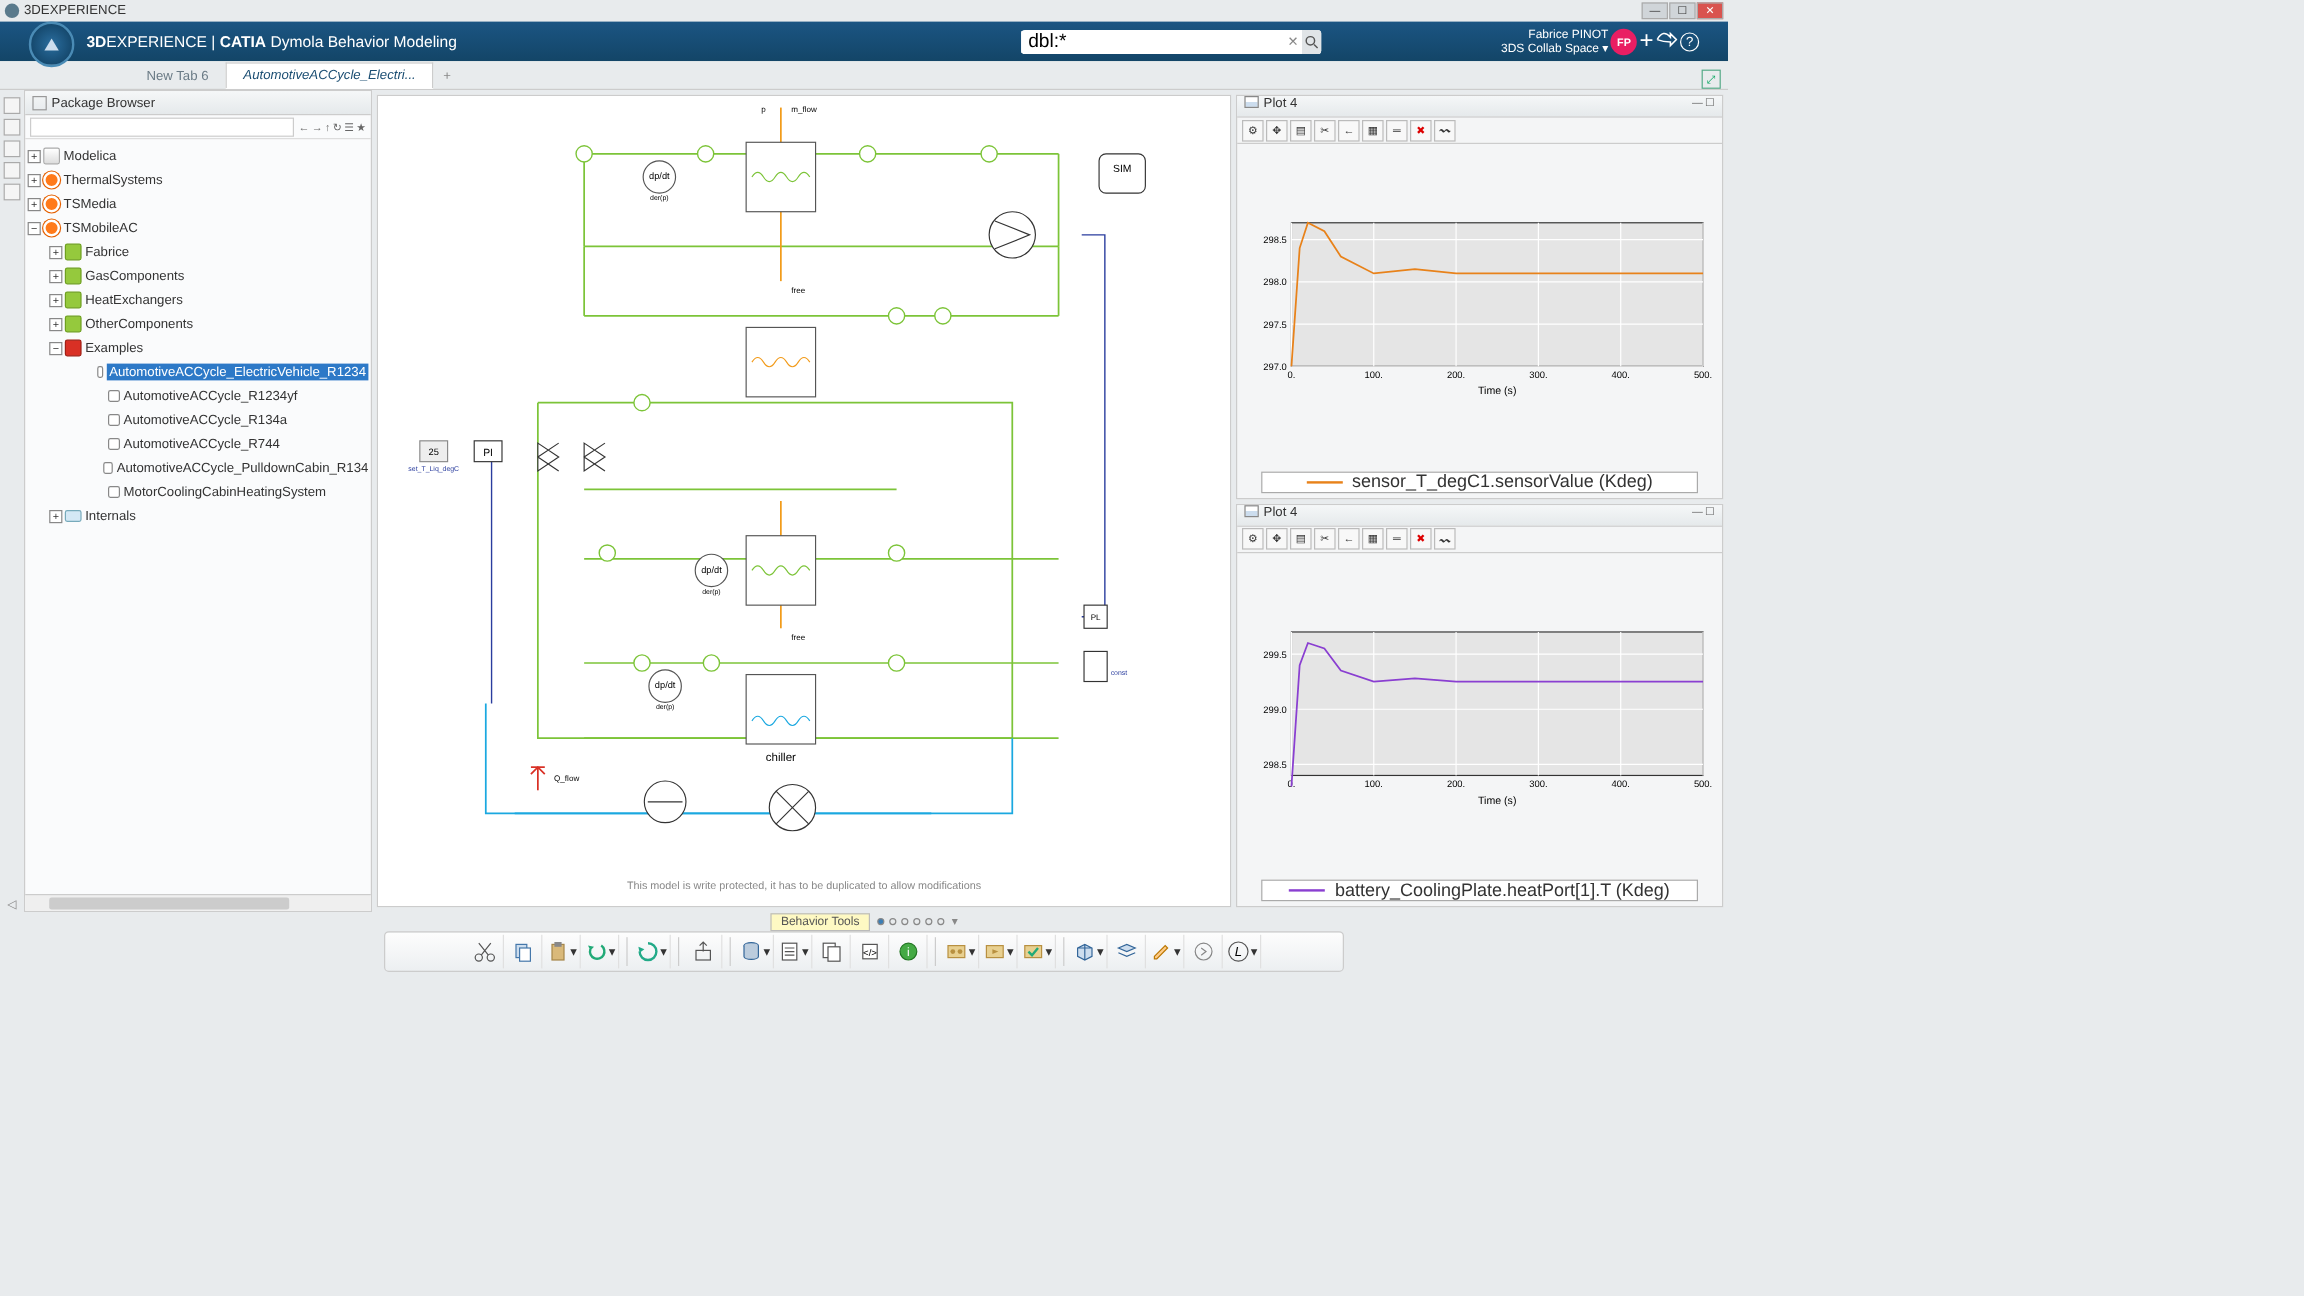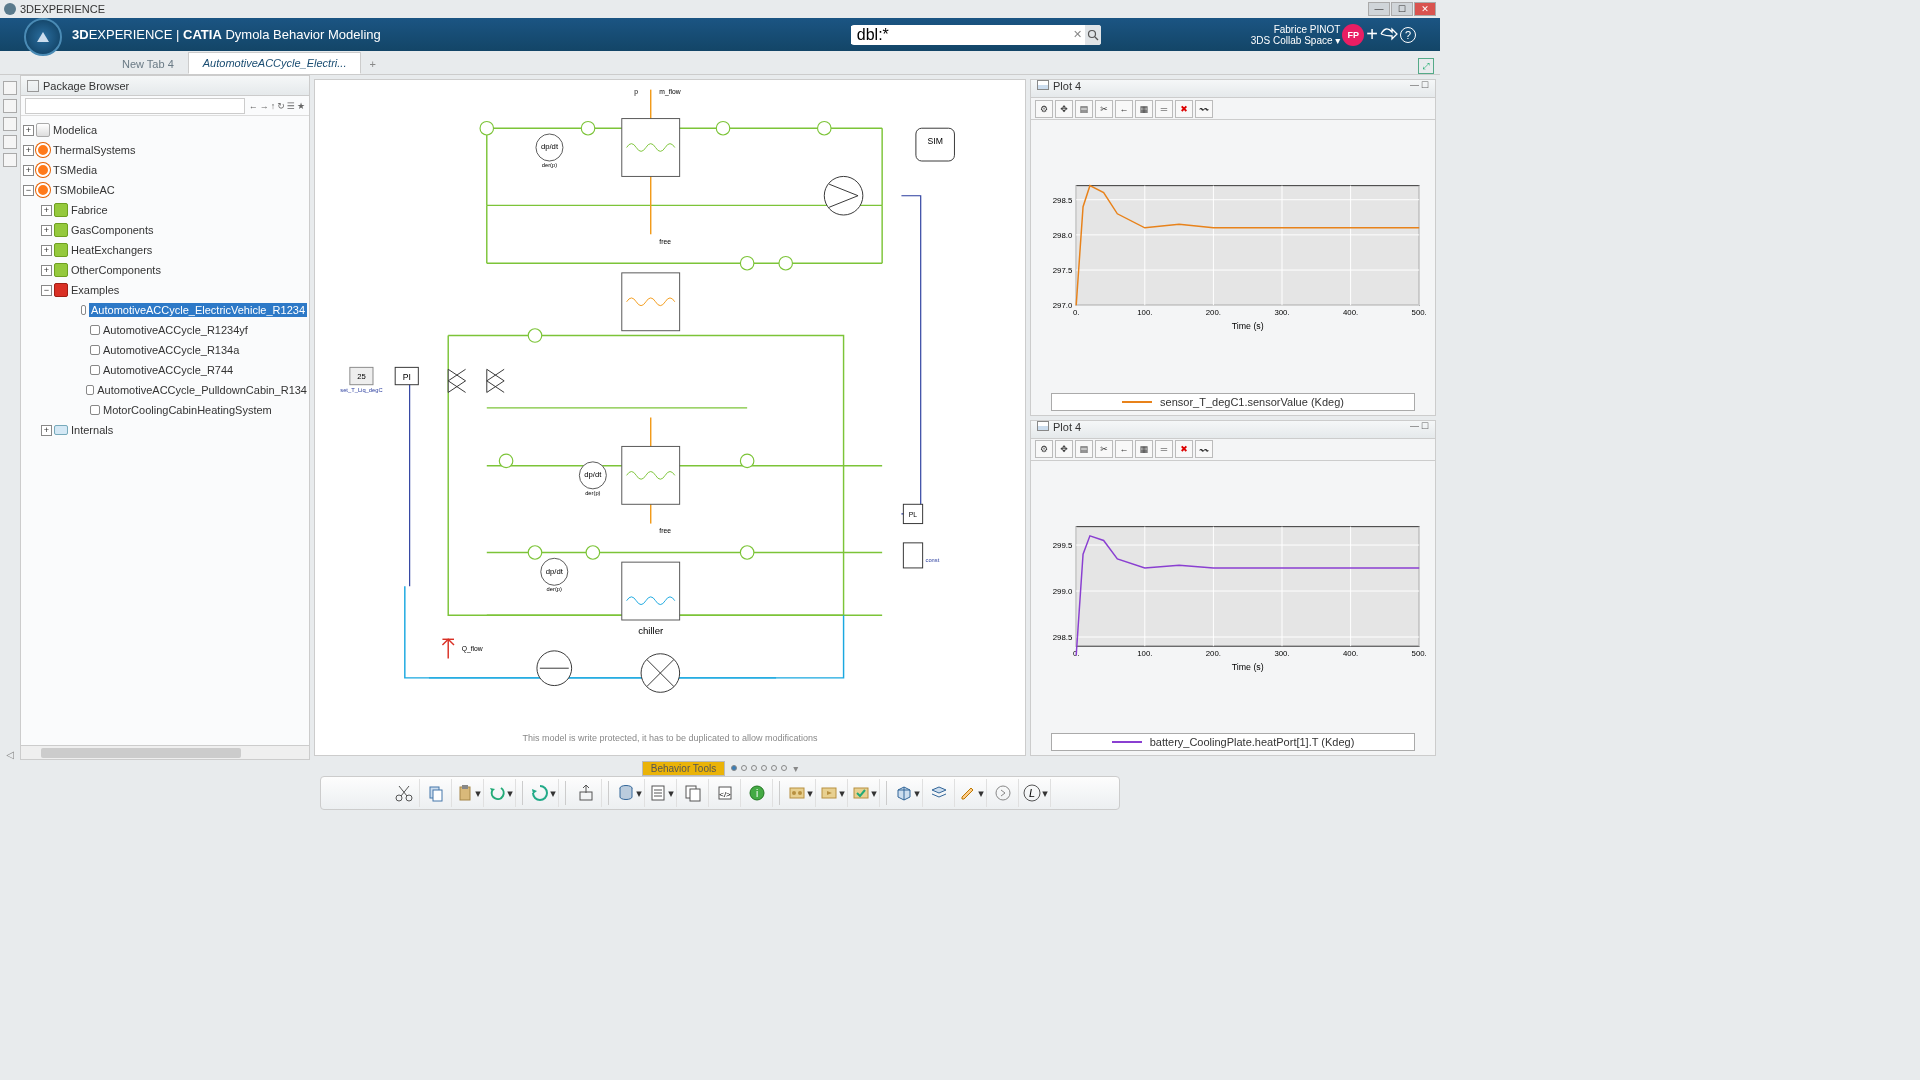--- a/index.html
+++ b/index.html
@@ -53,21 +53,21 @@
 .wp{position:absolute;bottom:12px;left:0;right:0;text-align:center;font-size:9px;color:#888;}
 .plots{width:410px;display:flex;flex-direction:column;gap:4px;padding:4px 4px 4px 0;}
 .plotpanel{background:#f4f5f6;border:1px solid #ccc;flex:1;display:flex;flex-direction:column;}
 .plothdr{height:18px;background:linear-gradient(#f5f7f8,#e5e9eb);border-bottom:1px solid #ccc;display:flex;align-items:flex-start;padding:0 6px;font-size:11px;}
 .plothdr .picn{width:12px;height:10px;border:1px solid #888;margin-right:4px;background:linear-gradient(#fff 50%,#cde 50%);}
 .plothdr .pctrl{margin-left:auto;display:flex;gap:2px;}
 .plothdr .pctrl span{font-size:9px;color:#666;cursor:pointer;}
 .plottb{height:22px;border-bottom:1px solid #ccc;display:flex;align-items:center;padding:0 4px;gap:2px;}
 .plottb .pbtn{width:18px;height:18px;border:1px solid #bbb;background:#f8f8f8;display:flex;align-items:center;justify-content:center;font-size:9px;}
 .plotarea{flex:1;padding:6px;position:relative;}
-.plotlegend{margin:4px 20px;border:1px solid #aaa;background:#fff;height:18px;display:flex;align-items:center;justify-content:center;font-size:11px;gap:8px;}
+.plotlegend{margin:4px 20px;border:1px solid #aaa;background:#fff;height:18px;display:flex;align-items:center;justify-content:center;font-size:15px;gap:8px;}
 .legline{width:30px;height:2px;}
 .bottombar{height:50px;background:#e8ebed;display:flex;flex-direction:column;}
 .behtools{height:16px;display:flex;align-items:center;justify-content:center;gap:6px;font-size:10px;color:#555;}
 .dots{display:flex;gap:4px;}
 .dots span{width:6px;height:6px;border-radius:50%;border:1px solid #888;}
 .dots span.a{background:#3a7db5;}
 .toolbar{flex:1;display:flex;align-items:center;justify-content:center;gap:2px;background:linear-gradient(#fdfdfd,#eceff1);border:1px solid #ccc;margin:0 320px;border-radius:4px;}
 .tbtn{width:30px;height:28px;display:flex;align-items:center;justify-content:center;border-right:1px solid #e0e0e0;}
 .tbtn svg{width:20px;height:20px;}
 .tsep{width:1px;height:24px;background:#ccc;margin:0 4px;}
@@ -110,21 +110,21 @@
     <div class="avatar">FP</div>
     <span style="font-size:20px;">+</span>
     <span><svg width="18" height="14" viewBox="0 0 18 14">
           <path d="M1 7 Q6 -2 12 5 L12 2 L17 7 L12 12 L12 9 Q6 9 1 7" fill="none" stroke="#fff" stroke-width="1.3"></path>
         </svg></span>
     <span style="border:1.5px solid #fff;border-radius:50%;width:16px;height:16px;display:flex;align-items:center;justify-content:center;font-size:11px;">?</span>
   </div>
 </div>
 
 <div class="tabbar">
-  <div class="tab">New Tab 4</div>
+  <div class="tab">New Tab 6</div>
   <div class="tab active">AutomotiveACCycle_Electri...</div>
   <div class="tabplus">+</div>
   <div class="tabexpand">⤢</div>
 </div>
 
 <div class="main">
   <div class="leftcol">
     <div class="tb"></div>
     <div class="tb"></div>
     <div class="tb"></div>
@@ -457,21 +457,21 @@
       <div class="plotlegend">
           <span class="legline" style="background:#8a3fd1;"></span>
           <span>battery_CoolingPlate.heatPort[1].T (Kdeg)</span>
         </div>
     </div>
   </div>
 </div>
 
 <div class="bottombar">
   <div class="behtools">
-    <span style="border:1px solid #bbb;padding:1px 8px;background:#eab308;">Behavior Tools</span>
+    <span style="border:1px solid #bbb;padding:1px 8px;background:#fef9c3;">Behavior Tools</span>
     <div class="dots">
         <span class="a"></span>
         <span></span>
         <span></span>
         <span></span>
         <span></span>
         <span></span>
       </div>
     <span style="color:#888;">▾</span>
   </div>

